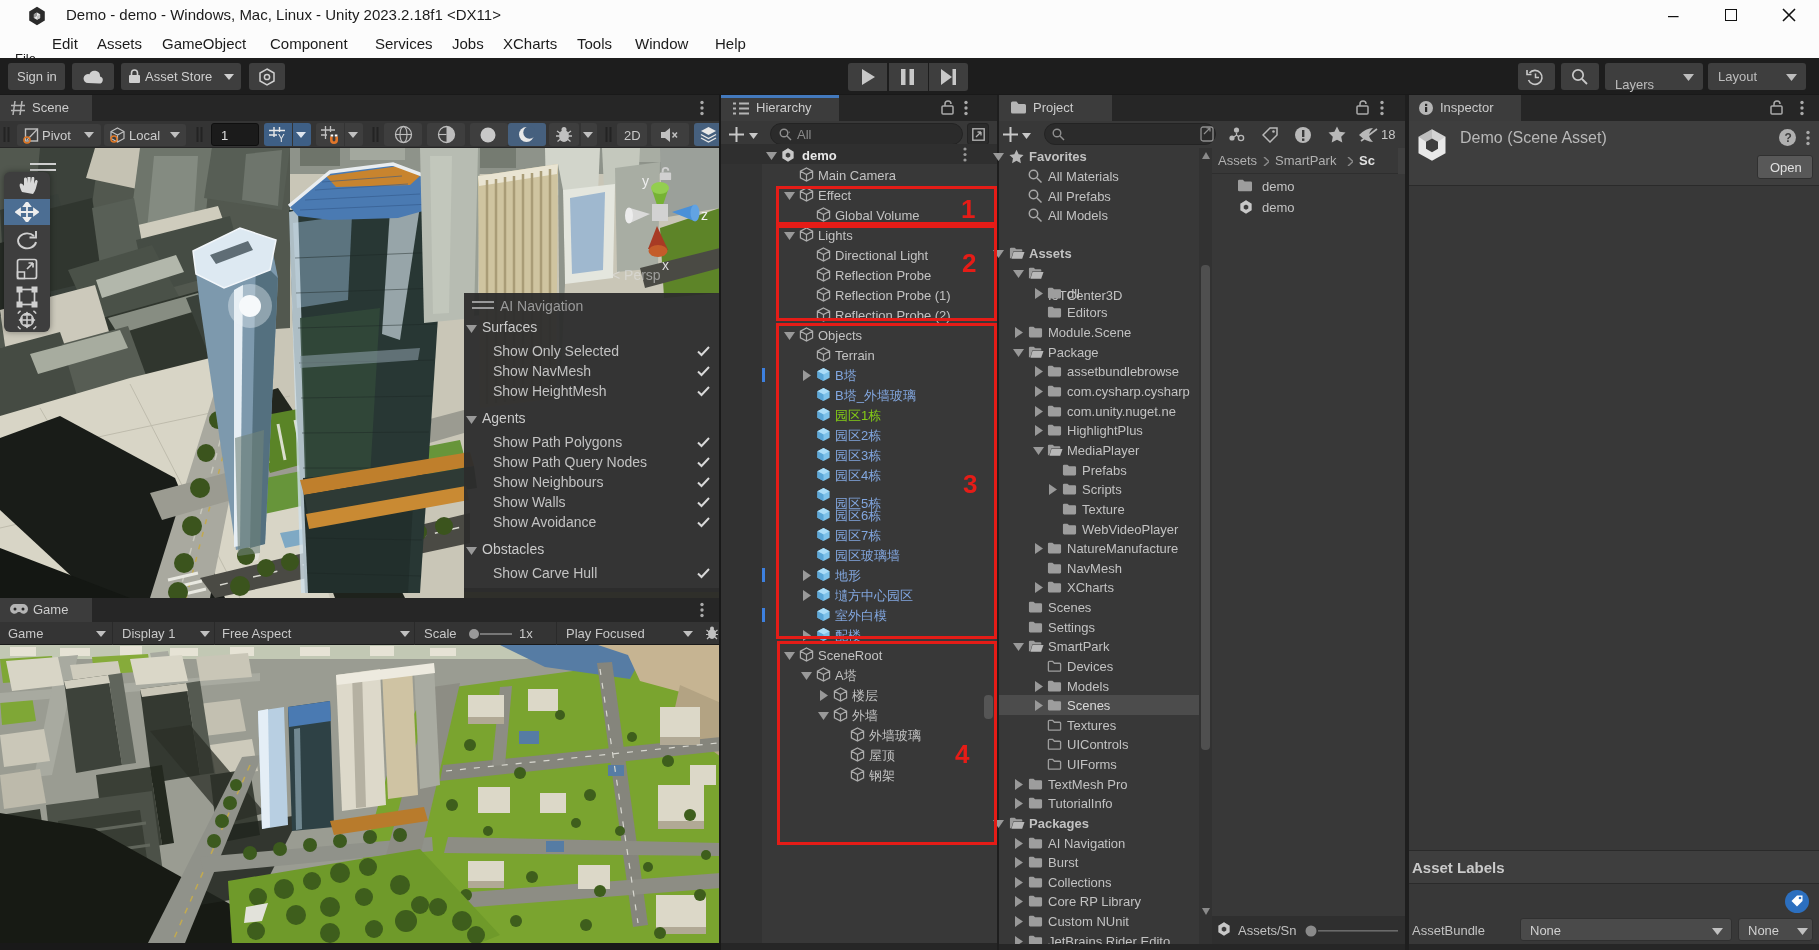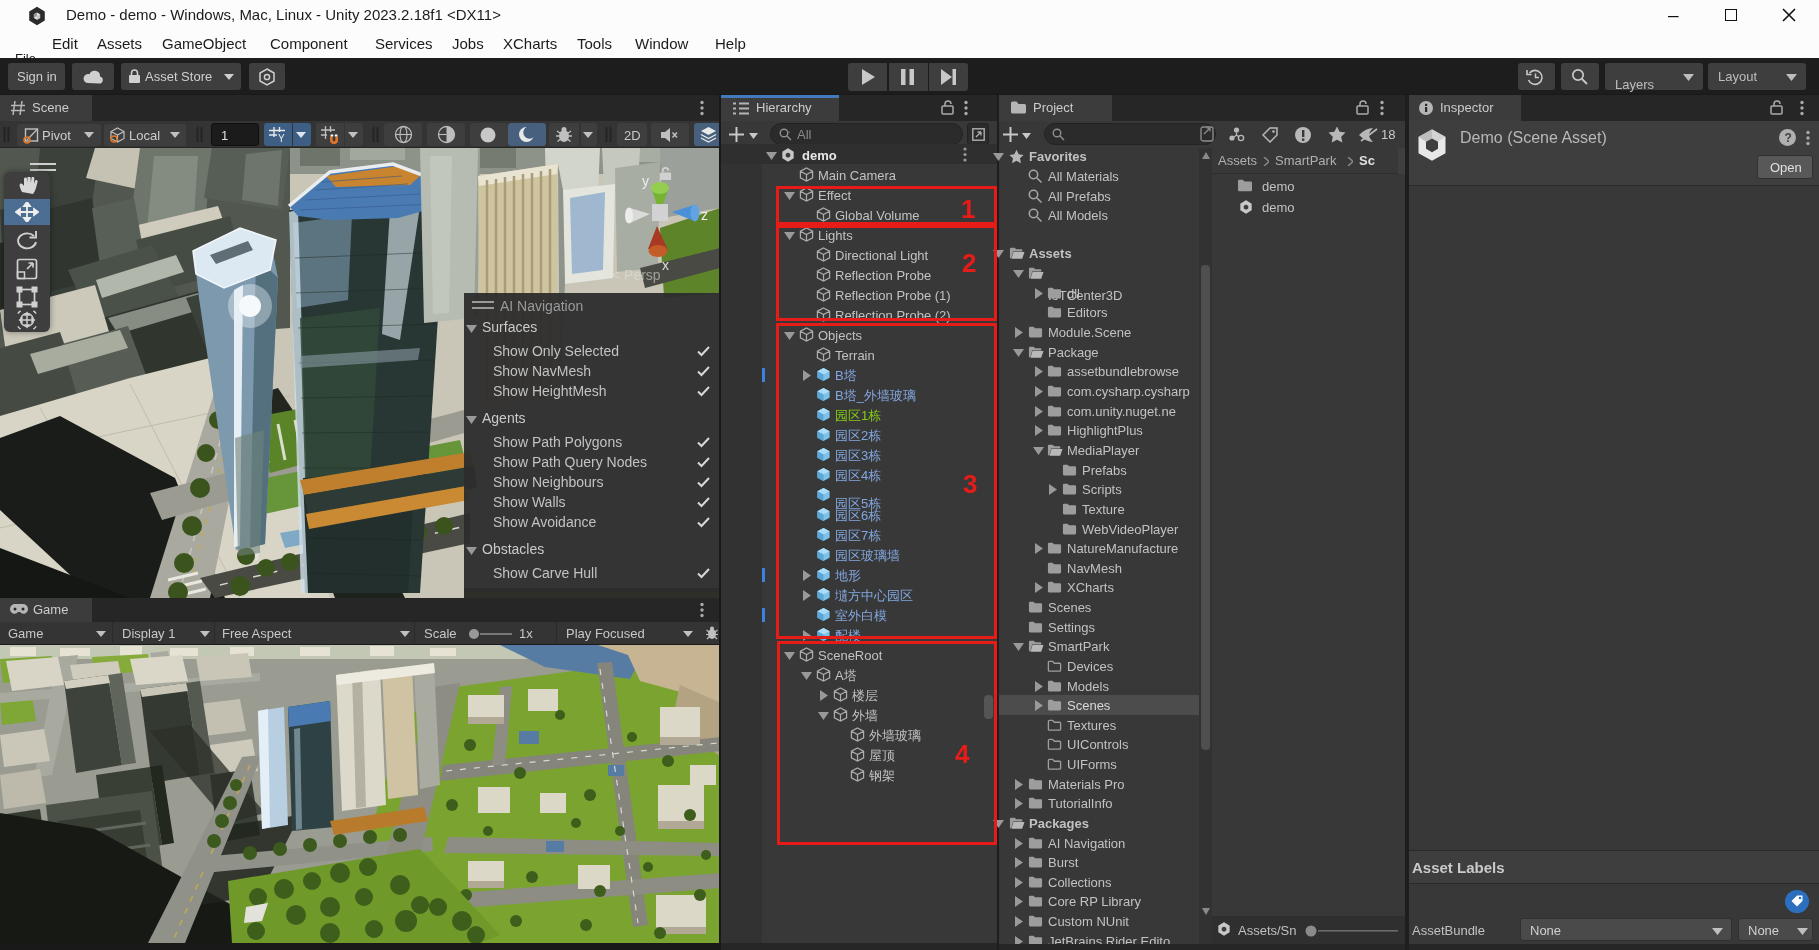--- a/index.html
+++ b/index.html
@@ -1195,21 +1195,21 @@
 <svg style="left:1047px;top:757px" width="15" height="15" viewBox="0 0 16 15">
     <path d="M1.5 3 a1 1 0 0 1 1-1 H6 L7.8 4 H13.5 a1 1 0 0 1 1 1 V11.5 a1 1 0 0 1-1 1 H2.5 a1 1 0 0 1-1-1 Z" fill="none" stroke="#9d9d9d" stroke-width="1.4"></path>
   </svg>
 <div class="txt" style="left:1067px;top:758px;font-size:13px;color:#c2c2c2;font-weight:400;">UIForms</div>
 <svg style="left:1015px;top:779px" width="8" height="11" viewBox="0 0 8 11">
     <path d="M0 0 V11 L8 5.5 Z" fill="#999"></path>
   </svg>
 <svg style="left:1028px;top:777px" width="15" height="15" viewBox="0 0 16 15">
     <path d="M1 2.5 a1.2 1.2 0 0 1 1.2-1.2 H5.8 L7.6 3 H13.8 a1.2 1.2 0 0 1 1.2 1.2 V11.5 a1.2 1.2 0 0 1-1.2 1.2 H2.2 A1.2 1.2 0 0 1 1 11.5 Z" fill="#9d9d9d"></path>
   </svg>
-<div class="txt" style="left:1048px;top:778px;font-size:13px;color:#c2c2c2;font-weight:400;">Materials Pro</div>
+<div class="txt" style="left:1048px;top:778px;font-size:13px;color:#c2c2c2;font-weight:400;">TextMesh Pro</div>
 <svg style="left:1015px;top:798px" width="8" height="11" viewBox="0 0 8 11">
     <path d="M0 0 V11 L8 5.5 Z" fill="#999"></path>
   </svg>
 <svg style="left:1028px;top:796px" width="15" height="15" viewBox="0 0 16 15">
     <path d="M1 2.5 a1.2 1.2 0 0 1 1.2-1.2 H5.8 L7.6 3 H13.8 a1.2 1.2 0 0 1 1.2 1.2 V11.5 a1.2 1.2 0 0 1-1.2 1.2 H2.2 A1.2 1.2 0 0 1 1 11.5 Z" fill="#9d9d9d"></path>
   </svg>
 <div class="txt" style="left:1048px;top:797px;font-size:13px;color:#c2c2c2;font-weight:400;">TutorialInfo</div>
 <svg style="left:993px;top:820px" width="11" height="8" viewBox="0 0 11 8">
     <path d="M0 0 H11 L5.5 8 Z" fill="#999"></path>
   </svg>

